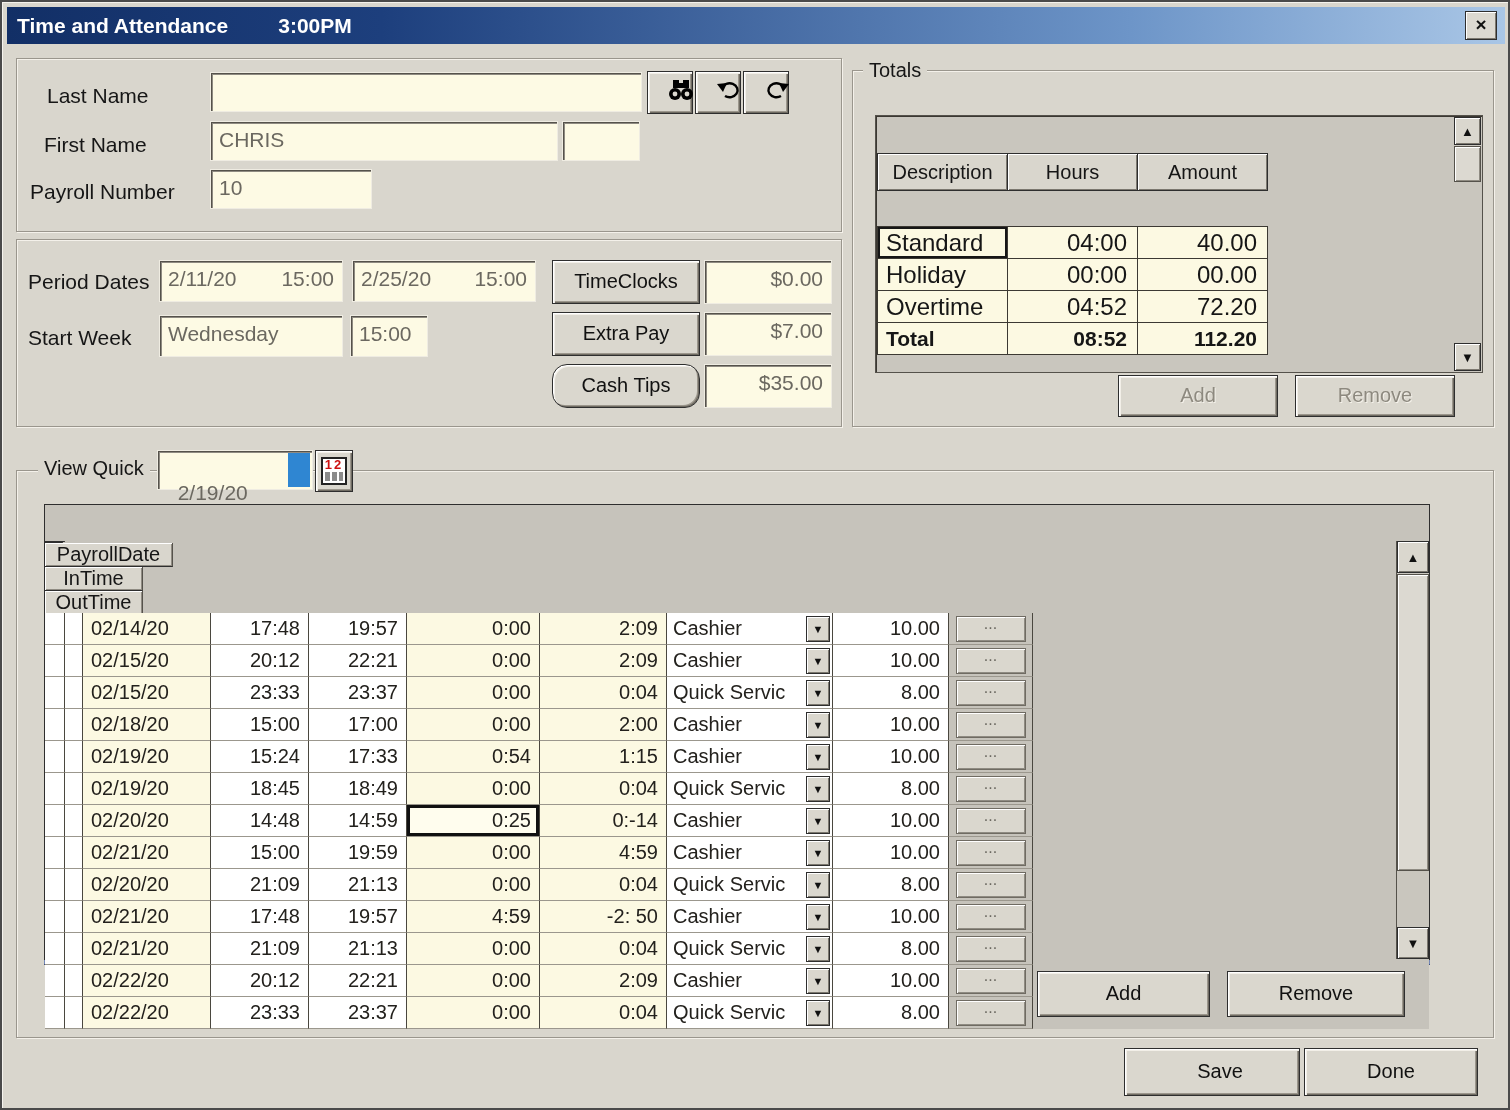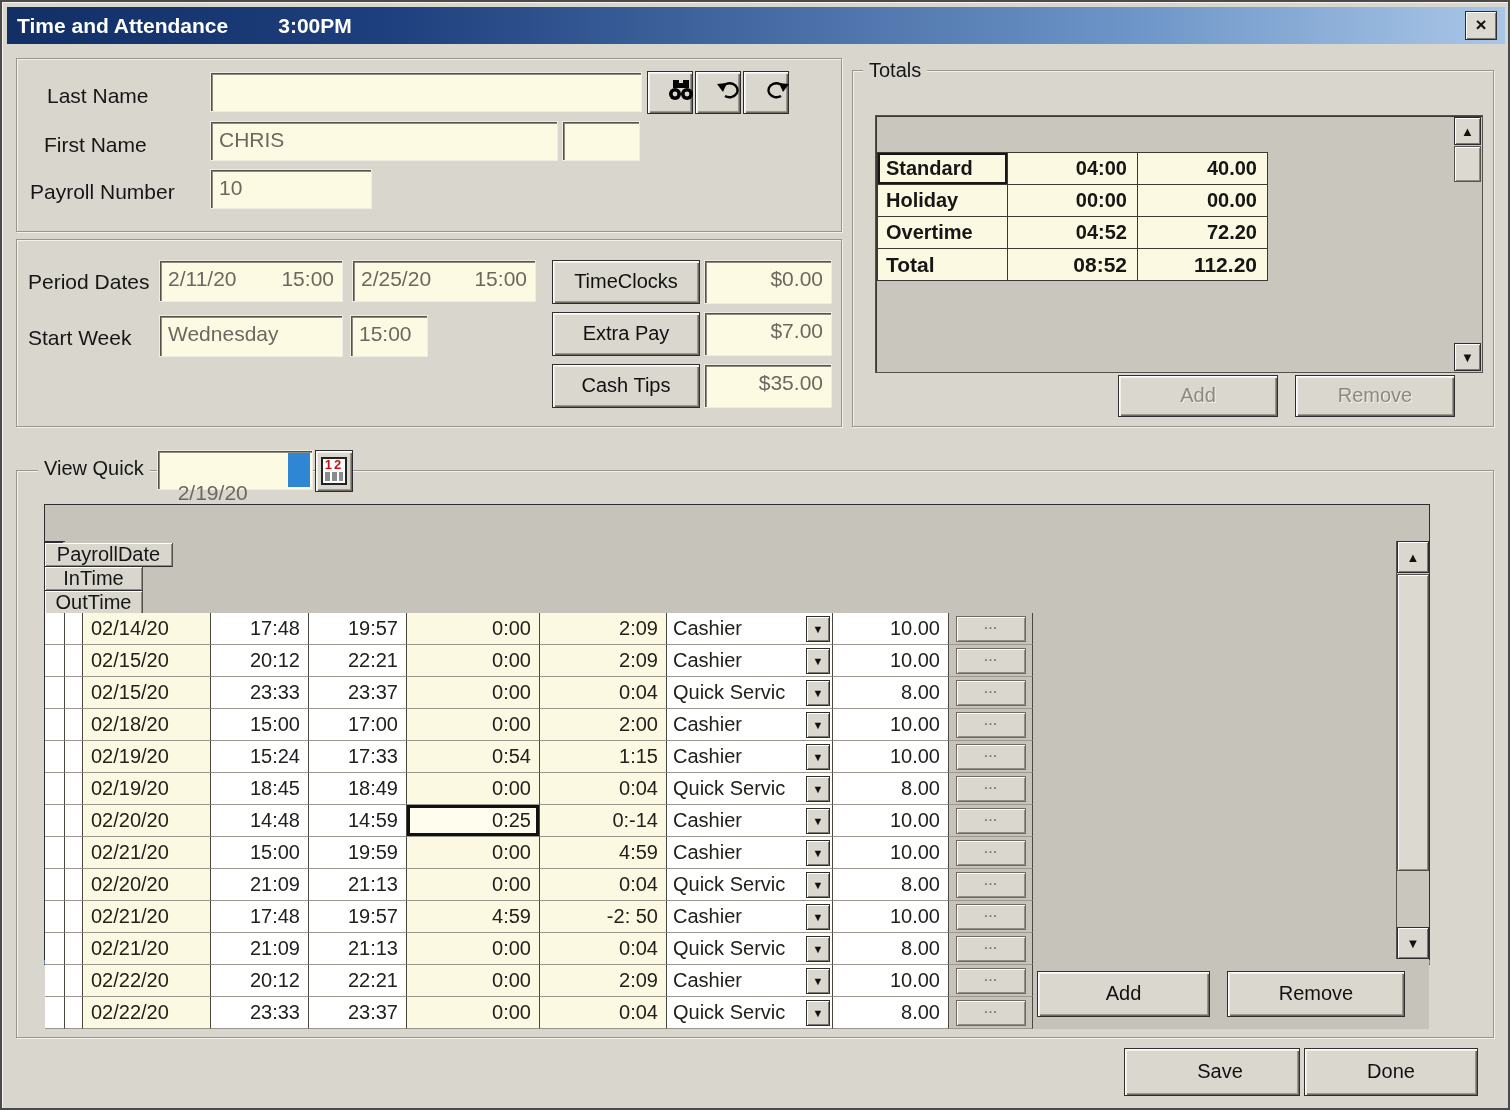--- a/index.html
+++ b/index.html
@@ -75,21 +75,21 @@
   .t-head{ display:flex; }
   .t-hcell{
     height:38px; background:#d9d6cd; border:1px solid #2e2e2e;
     box-shadow: inset 1px 1px 0 #fff, inset -1px -1px 0 #7c786f;
     display:flex; align-items:center; justify-content:center;
     font-size:20px; color:#161616; margin-right:-1px;
   }
   .t-row{ display:flex; }
   .t-cell{
     height:33px; background:#fcf9e2; border:1px solid #3c3933; margin-right:-1px; margin-top:-1px;
-    font-size:20px; color:#161616; display:flex; align-items:center;font-weight:bold;
+    font-size:24px; color:#161616; display:flex; align-items:center;
   }
   .t-cell.description{ justify-content:flex-start; padding-left:8px; }
   .t-cell.hours,.t-cell.amount{ justify-content:flex-end; padding-right:10px; }
   .t-row.bold .t-cell{ font-weight:bold; font-size:21px; }
   .t-cell.focus{ box-shadow: inset 0 0 0 2px #161616, inset 0 0 0 3px #fcf9e2; z-index:2; }
   .w-desc{width:131px}.w-hours{width:131px}.w-amt{width:131px}
 
   
   .grid{
     position:absolute; left:42px; top:502px; width:1386px; height:456px;
@@ -207,28 +207,33 @@
 <span class="label" style="left:26px; top:324px;">Start Week</span>
 <div class="field" style="position:absolute; left:157px; top:313px; width:184px; height:42px;">Wednesday</div>
 <div class="field" style="position:absolute; left:348px; top:313px; width:78px; height:42px;">15:00</div>
 
 <div class="btn" style="position:absolute; left:550px; top:258px; width:148px; height:44px; line-height:40px;">TimeClocks</div>
 <div class="field" style="position:absolute; left:702px; top:258px; width:128px; height:44px; text-align:right;">$0.00</div>
 
 <div class="btn" style="position:absolute; left:550px; top:310px; width:148px; height:44px; line-height:40px;">Extra Pay</div>
 <div class="field" style="position:absolute; left:702px; top:310px; width:128px; height:44px; text-align:right;">$7.00</div>
 
-<div class="btn" style="position:absolute; left:550px; top:362px; width:148px; height:44px; line-height:40px;">Cash Tips</div>
+<div class="btn" style="position:absolute; left:550px; top:362px; width:148px; height:44px; line-height:40px;border-radius:15px;">Cash Tips</div>
 <div class="field" style="position:absolute; left:702px; top:362px; width:128px; height:44px; text-align:right;">$35.00</div>
 
 <div class="groupbox" style="left:850px; top:68px; width:642px; height:357px;">
   <span class="grouplabel" style="left:10px; top:-12px;">Totals</span>
 
   <div class="totals-surface">
     <div class="t-table">
+      <div class="t-head">
+        <div class="t-hcell w-desc">Description</div>
+        <div class="t-hcell w-hours">Hours</div>
+        <div class="t-hcell w-amt">Amount</div>
+      </div>
       <div><div class="t-row"><div class="t-cell description w-desc focus">Standard</div><div class="t-cell hours w-hours">04:00</div><div class="t-cell amount w-amt">40.00</div></div><div class="t-row"><div class="t-cell description w-desc">Holiday</div><div class="t-cell hours w-hours">00:00</div><div class="t-cell amount w-amt">00.00</div></div><div class="t-row"><div class="t-cell description w-desc">Overtime</div><div class="t-cell hours w-hours">04:52</div><div class="t-cell amount w-amt">72.20</div></div><div class="t-row bold"><div class="t-cell description w-desc">Total</div><div class="t-cell hours w-hours">08:52</div><div class="t-cell amount w-amt">112.20</div></div></div>
     </div>
     <div class="sb" style="right:1px; top:1px; bottom:1px; width:27px;">
       <div class="sb-btn" style="position:absolute; top:0; left:0; right:0; height:28px;">▲</div>
       <div class="sb-thumb" style="position:absolute; top:29px; left:0; right:0; height:36px;"></div>
       <div class="sb-btn" style="position:absolute; bottom:0; left:0; right:0; height:28px;">▼</div>
     </div>
   </div>
 
   <div class="btn disabled" style="position:absolute; left:265px; top:304px; width:160px; height:42px; line-height:38px;">Add</div>

